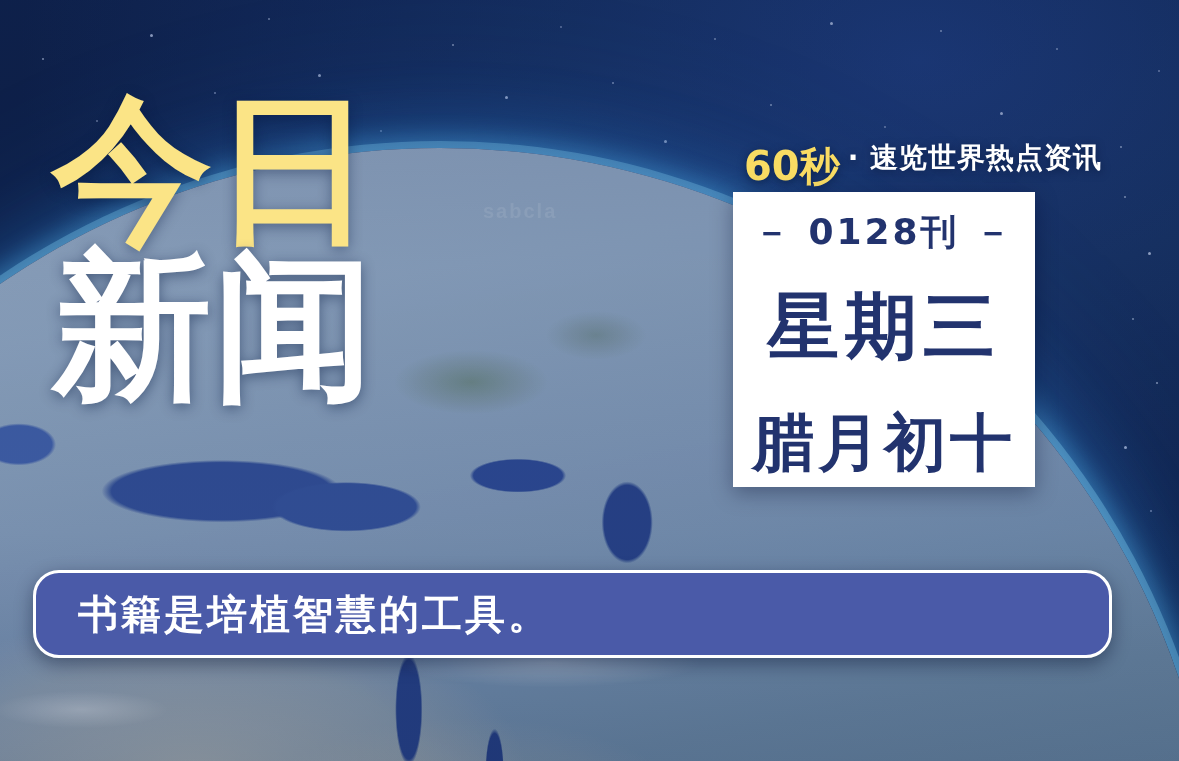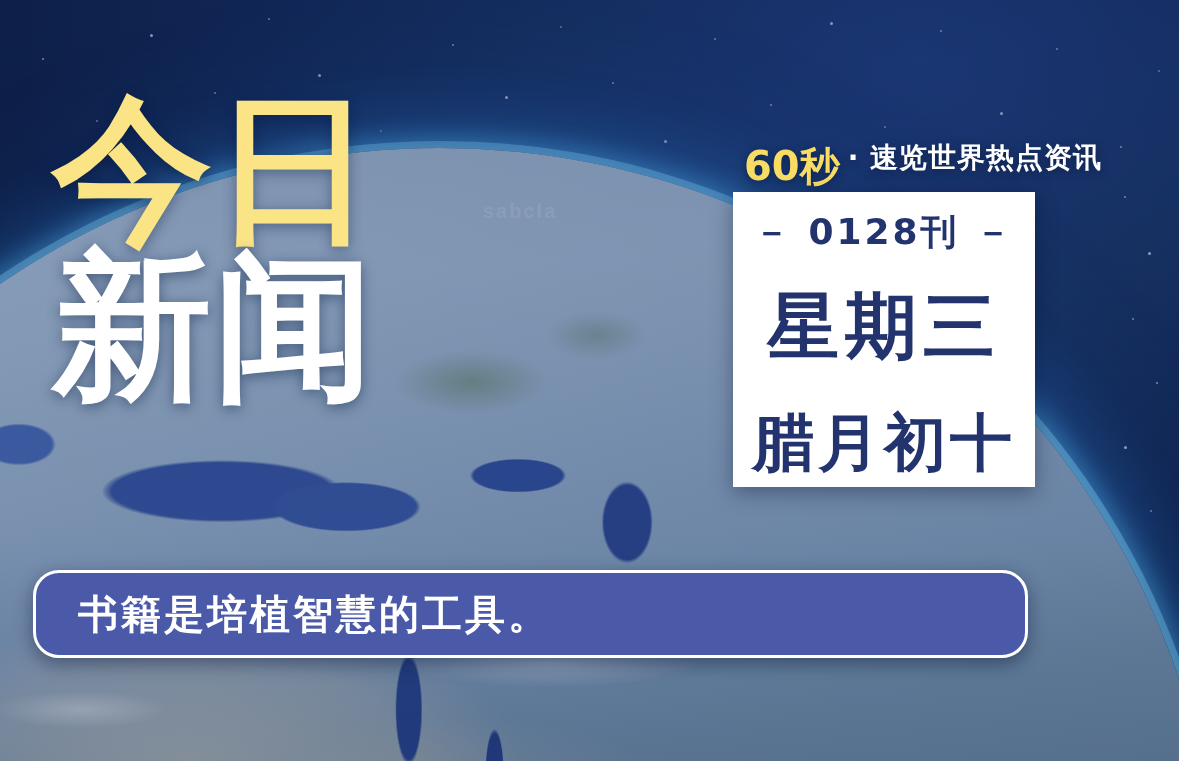--- a/index.html
+++ b/index.html
@@ -180,21 +180,21 @@
   }
   .lunar{
     color:#22336e;font-size:62px;font-weight:bold;letter-spacing:4px;
     margin-top:26px;
     font-family:"DejaVu Sans","Liberation Sans",sans-serif;
   }
 
   
   .quote-bar{
     position:absolute;left:33px;top:570px;
-    width:995px;height:88px;
+    width:1079px;height:88px;
     background:#4A5AA8;
     border:3px solid #FFFFFF;
     border-radius:26px;
     display:flex;align-items:center;
     padding-left:42px;
     box-shadow:0 6px 18px rgba(0,10,40,.40);
   }
   .quote-text{
     color:#FFFFFF;font-size:40px;font-weight:bold;letter-spacing:3px;
     white-space:nowrap;

